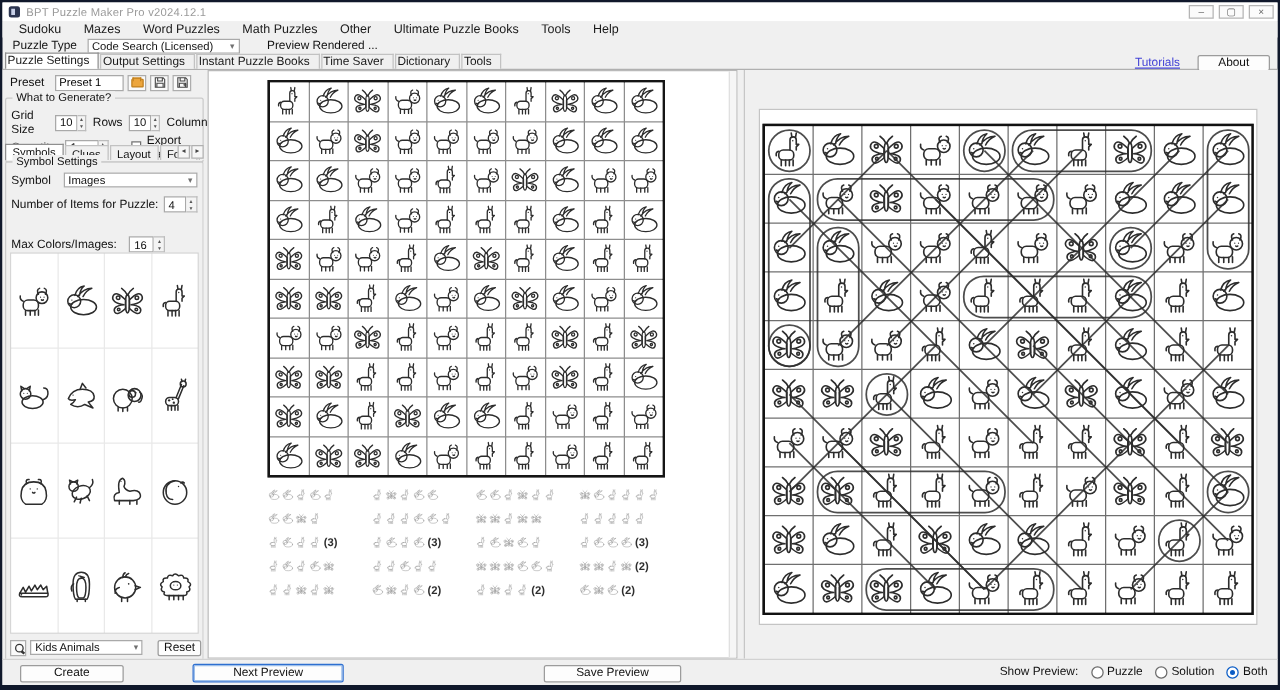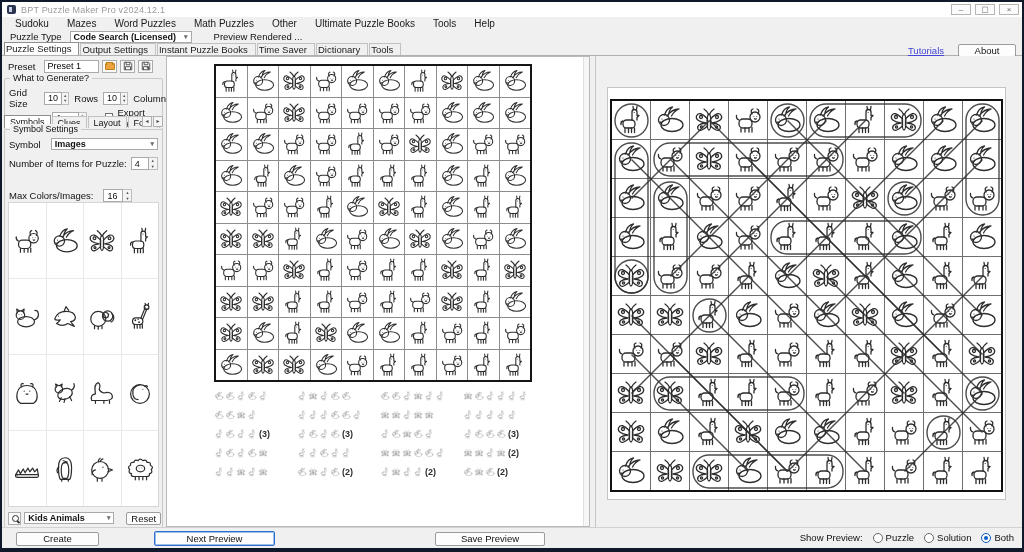--- a/index.html
+++ b/index.html
@@ -11,21 +11,21 @@
   .app-icon::after{content:"";position:absolute;left:2px;top:2px;width:3px;height:5px;background:#c8d0e8;}
   .title-text{font-size:9px;color:#9a9a9a;letter-spacing:.2px;}
   .win-btns{position:absolute;right:3px;top:2px;display:flex;gap:4px;}
   .win-btn{width:20px;height:11px;border:1px solid #b5b5b5;background:#fbfbfb;font-size:8px;line-height:9px;text-align:center;color:#666;}
   
   .menubar{position:absolute;left:0;top:15px;right:0;height:13px;background:#f0f0f0;display:flex;align-items:center;padding-left:4px;}
   .menu-item{font-size:10px;color:#1a1a1a;padding:0 9px;line-height:13px;}
   
   .typebar{position:absolute;left:0;top:28px;right:0;height:13px;display:flex;align-items:center;}
   .typebar .lbl{font-size:9.5px;color:#111;margin-left:8px;}
-  .combo{height:12px;background:#fff;border:1px solid #a9a9a9;font-size:9px;color:#111;display:inline-flex;align-items:center;justify-content:space-between;padding:0 3px;font-weight:bold;}
+  .combo{height:12px;background:#fff;border:1px solid #a9a9a9;font-size:9px;color:#111;display:inline-flex;align-items:center;justify-content:space-between;padding:0 3px;}
   .combo .arrow{color:#707070;font-size:7px;margin-left:4px;}
   .type-combo{width:122px;margin-left:8px;}
   .status-text{font-size:9.5px;color:#111;margin-left:22px;}
   
   .tabbar{position:absolute;left:0;top:41px;right:0;height:13px;border-bottom:1px solid #b0b0b0;display:flex;align-items:flex-end;padding-left:2px;}
   .tab{font-size:9.5px;color:#1a1a1a;padding:1px 7px 1px 1px;border:1px solid #c2c2c2;border-bottom:none;background:#f0f0f0;margin-right:1px;height:12px;line-height:10px;}
   .tab.active{background:#fff;border-color:#8f8f8f;height:13px;font-weight:400;}
   .top-right-links{position:absolute;right:6px;top:42px;display:flex;align-items:center;gap:14px;}
   .link{font-size:9.5px;color:#4343d6;text-decoration:underline;}
   .btn{background:#fdfdfd;border:1px solid #9c9c9c;border-radius:2px;font-size:9.5px;color:#111;text-align:center;}

